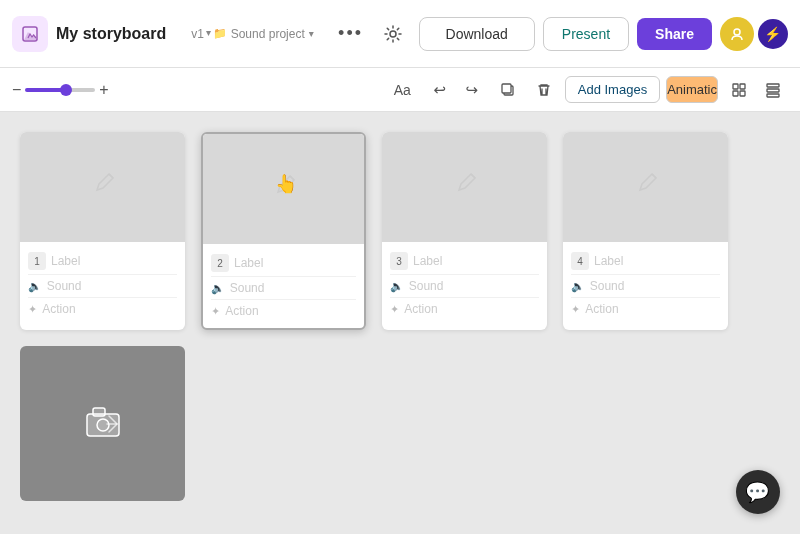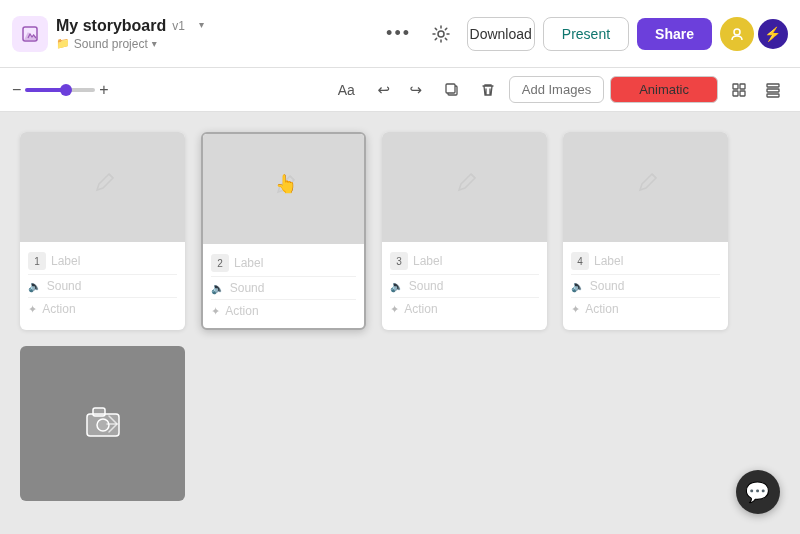--- a/index.html
+++ b/index.html
@@ -27,39 +27,39 @@
       background: #f5e6ff;
       border-radius: 8px;
       display: flex;
       align-items: center;
       justify-content: center;
       flex-shrink: 0;
     }
     .logo-icon svg { color: #9b59b6; }
     .title-area {
       display: flex;
-      flex-direction: column;
       gap: 2px;
     }
     .title-row {
       display: flex;
       align-items: center;
       gap: 6px;
     }
     .storyboard-title {
       font-size: 16px;
       font-weight: 600;
       color: #222;
     }
     .version-badge {
       font-size: 12px;
       color: #888;
       display: flex;
       align-items: flex-start;
-      gap: 14px;
+      gap: 2px;
+      margin-left: 19px;
     }
     .project-row {
       display: flex;
       align-items: center;
       gap: 4px;
       font-size: 12px;
       color: #888;
     }
     .folder-icon-small { font-size: 11px; }
     .spacer { flex: 1; }
@@ -83,21 +83,21 @@
       border: none;
       background: transparent;
       cursor: pointer;
       display: flex;
       align-items: center;
       justify-content: center;
       border-radius: 6px;
       color: #555;
     }
     .download-btn {
-      padding: 8px 2px;
+      padding: 8px 26px;
       border: 1.5px solid #ccc;
       background: #fff;
       border-radius: 8px;
       cursor: pointer;
       font-size: 14px;
       font-weight: 500;
       color: #333;
     }
     .present-btn {
       padding: 8px 18px;
@@ -210,26 +210,26 @@
       color: #555;
       font-size: 15px;
     }
     .add-images-btn {
       padding: 5px 12px;
       border: 1.5px solid #ccc;
       background: #fff;
       border-radius: 6px;
       cursor: pointer;
       font-size: 13px;
-      color: #737373;
+      color: #0c4a6e;
     }
     .animatic-btn {
-      padding: 5px 28px;
+      padding: 5px 0;
       border: 1.5px solid #ccc;
-      background: #ef4444;
+      background: #fdba74;
       border-radius: 6px;
       cursor: pointer;
       font-size: 13px;
       color: #333;
     }
     .view-toggle {
       display: flex;
       gap: 4px;
     }
 

